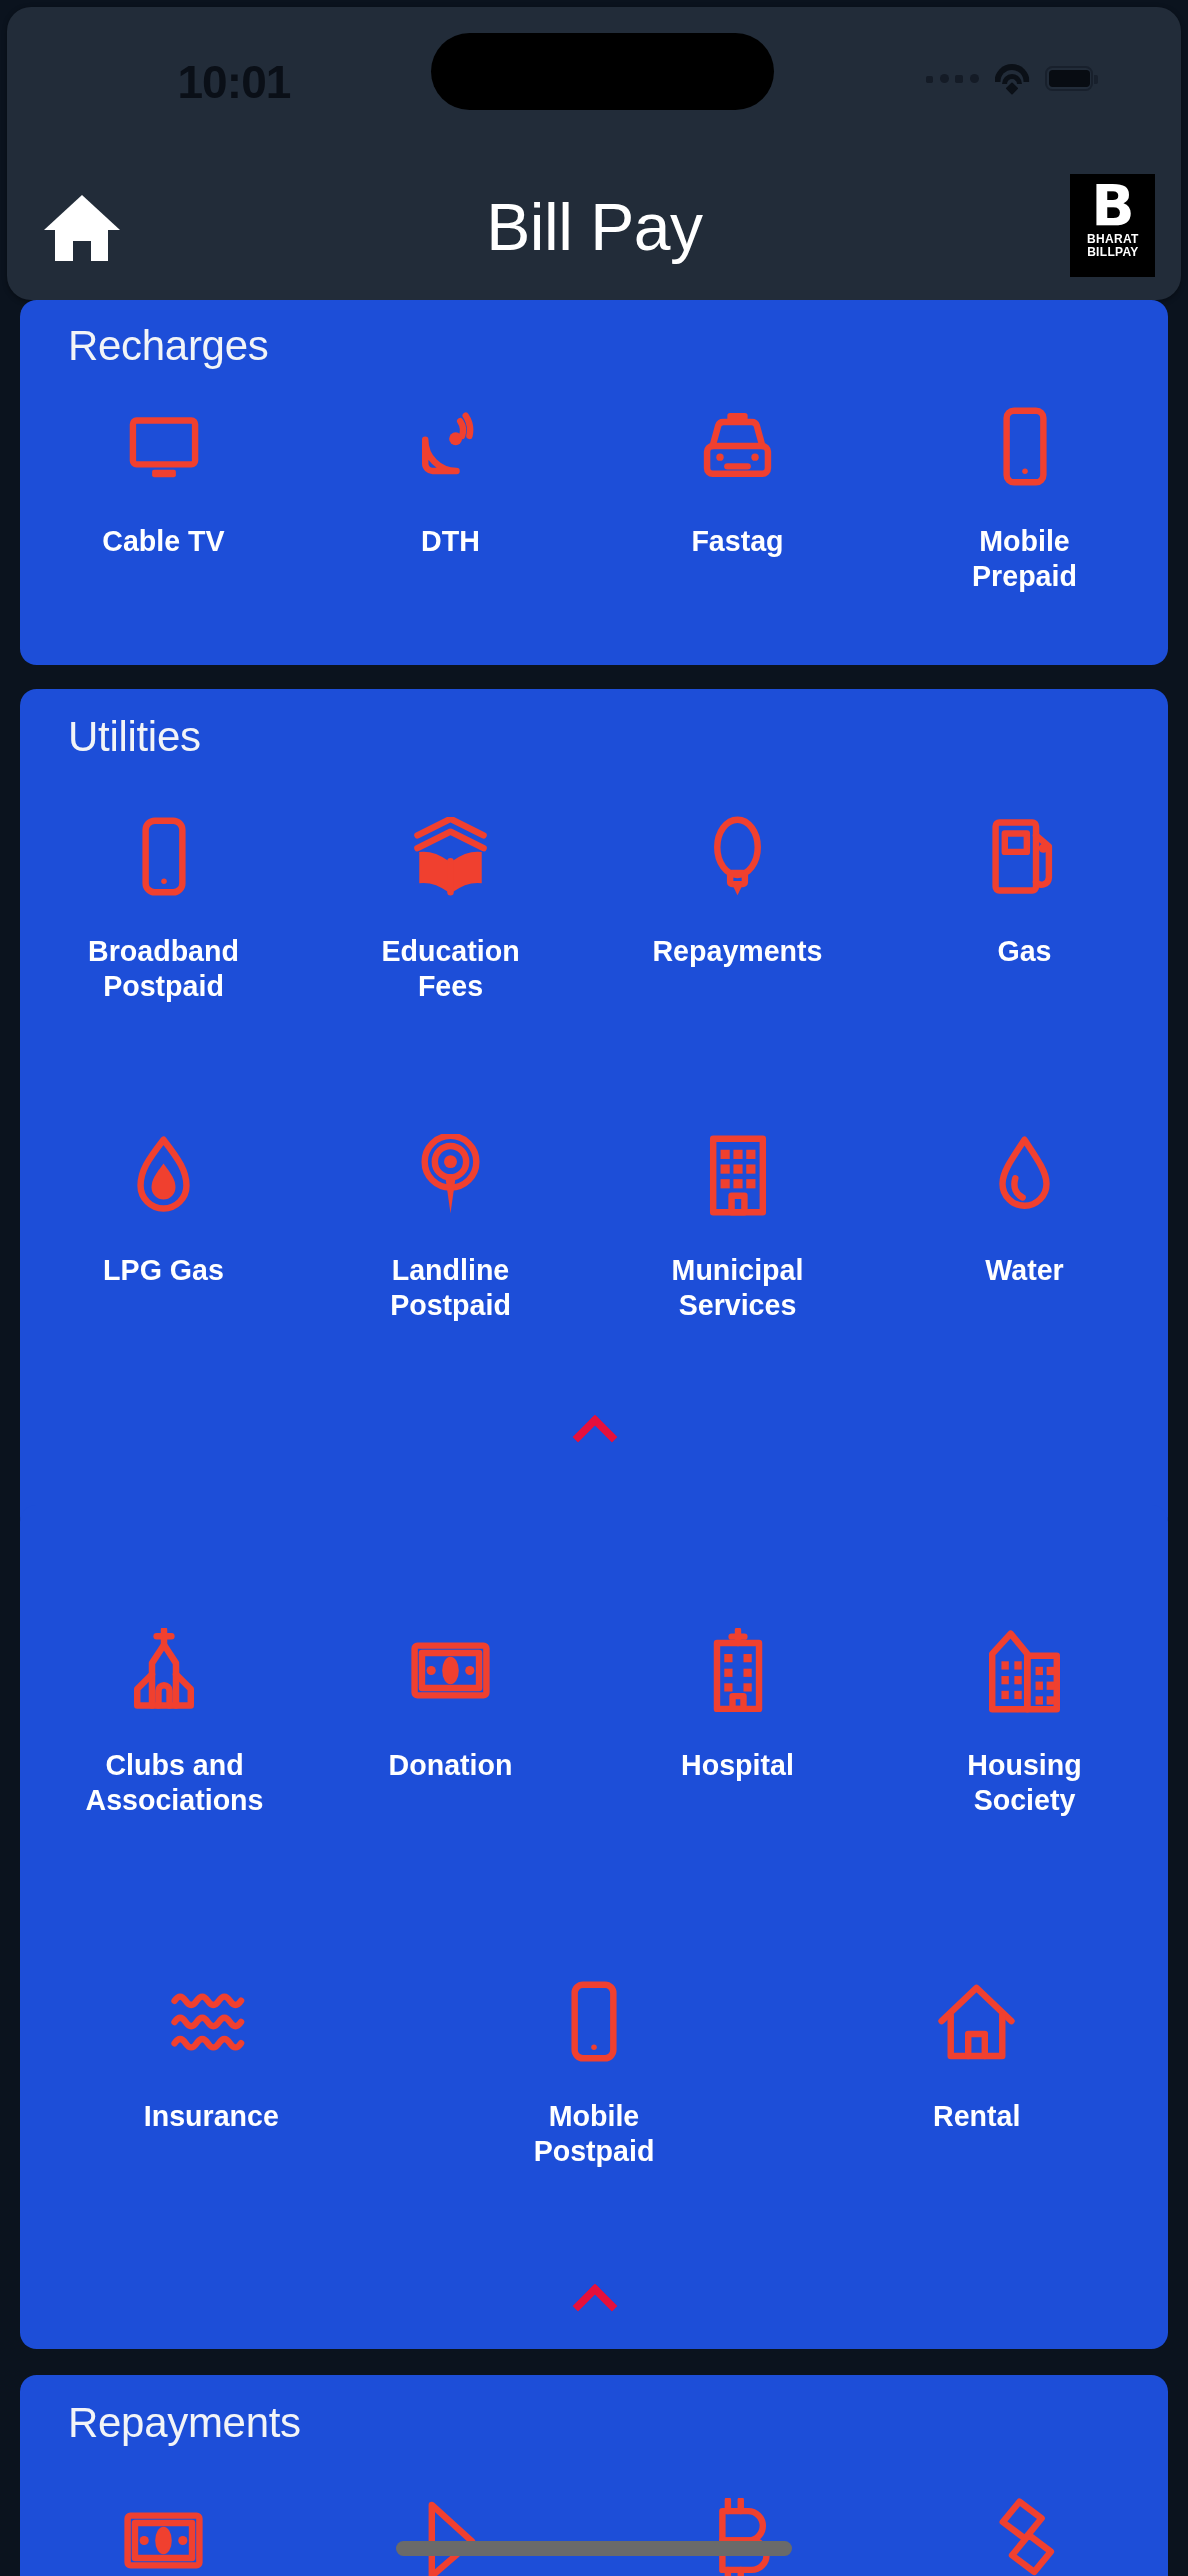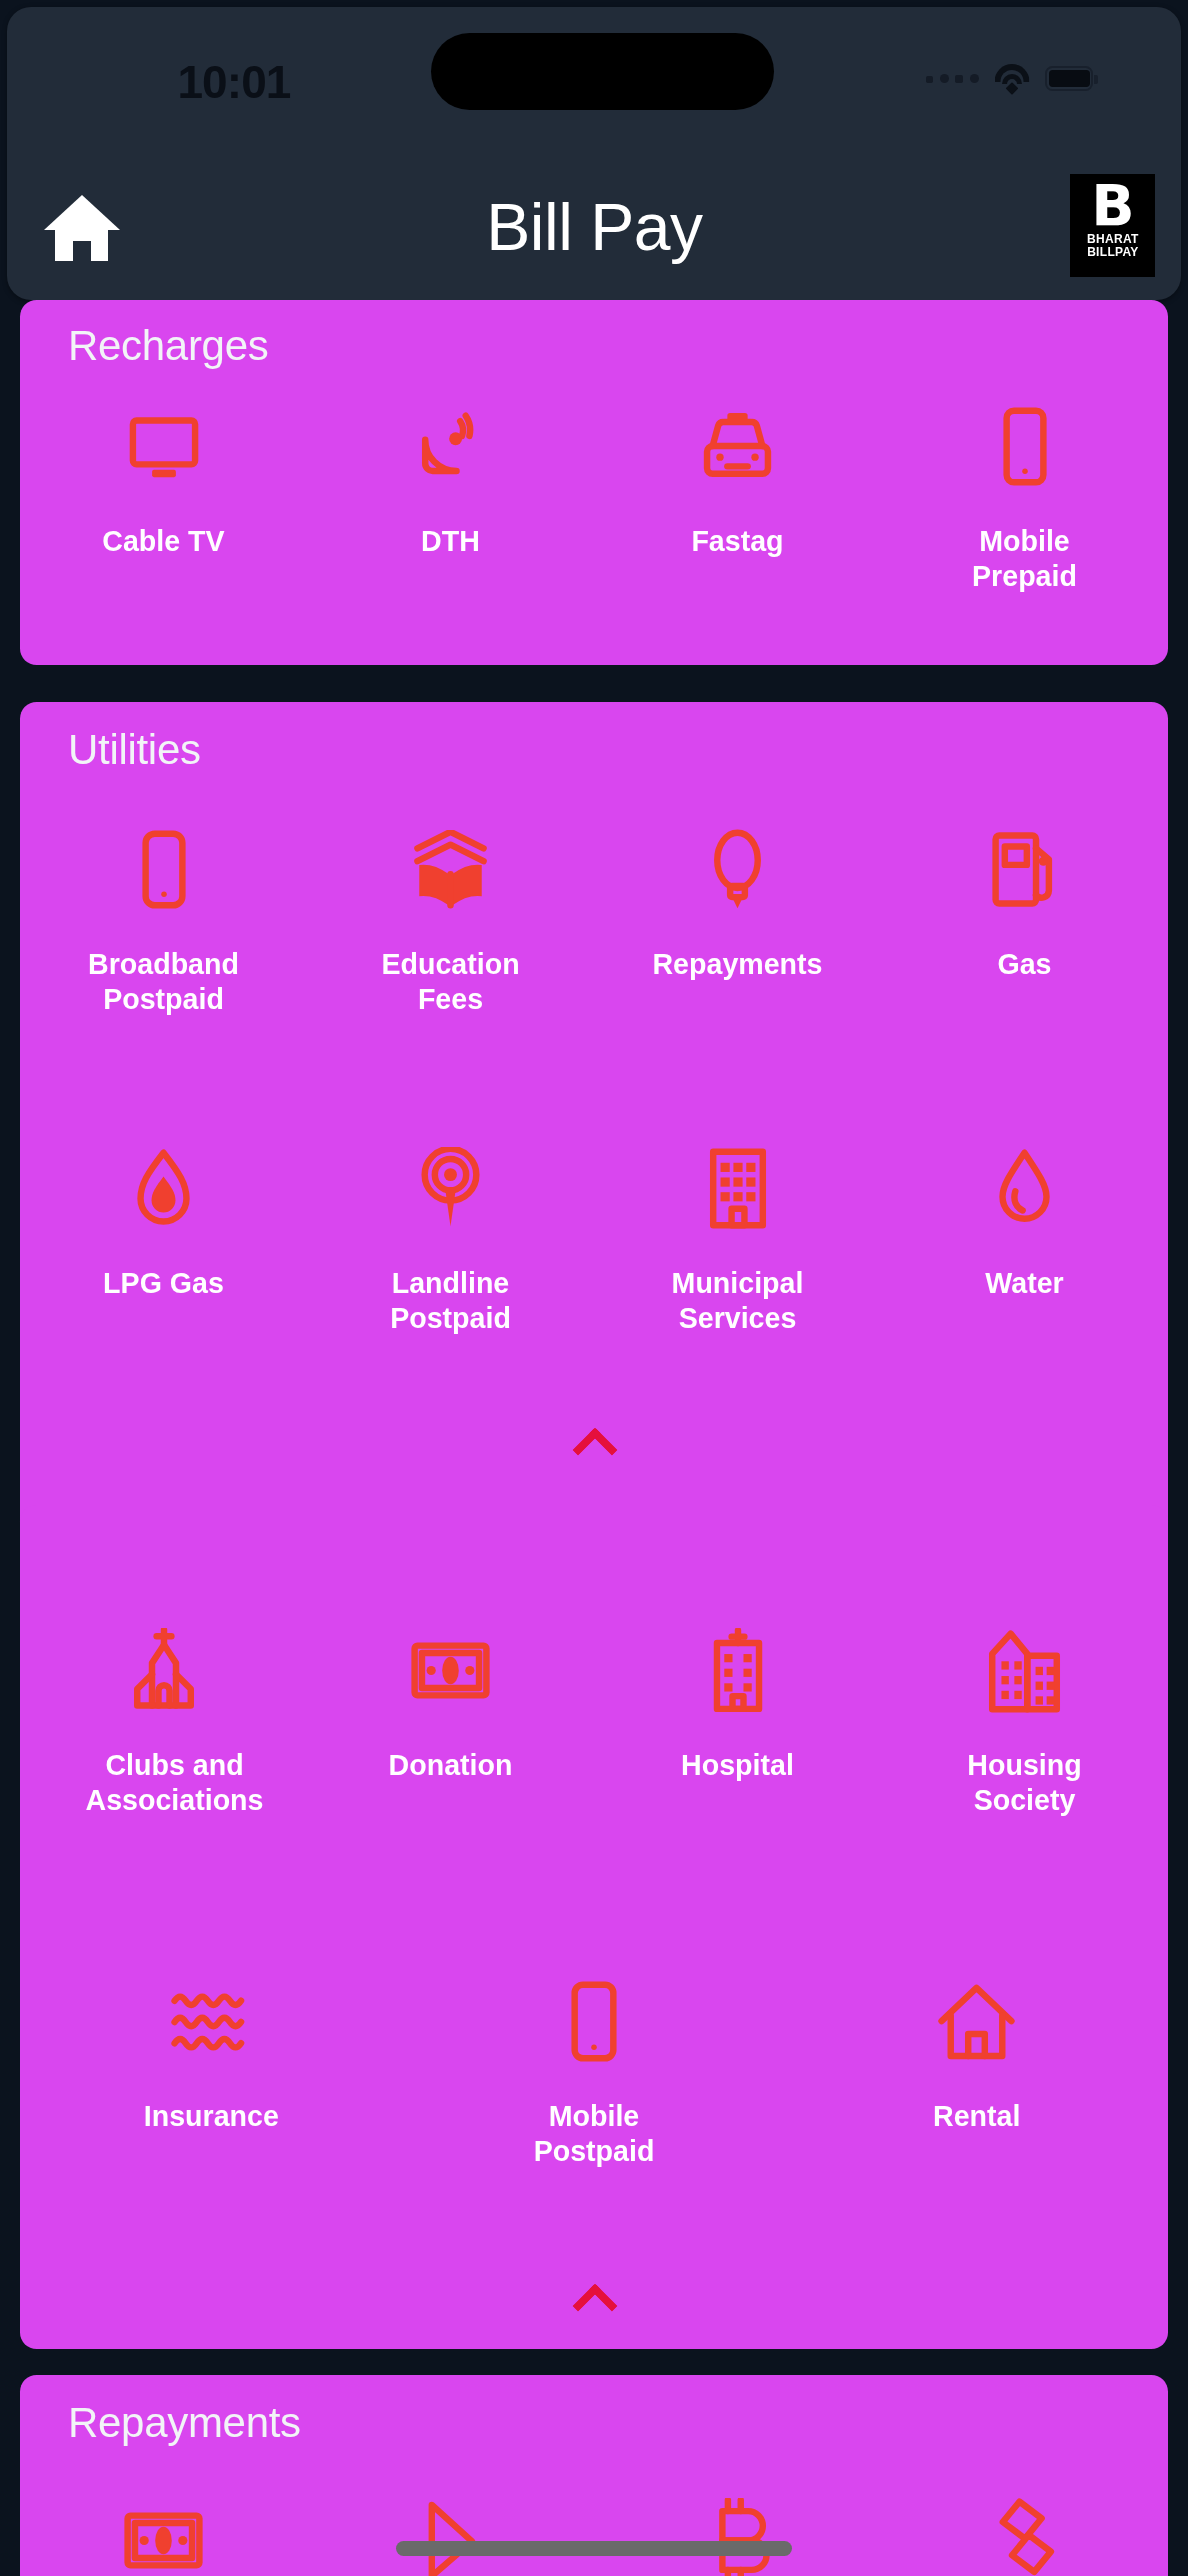--- a/index.html
+++ b/index.html
@@ -91,21 +91,21 @@
   .bbps-t1, .bbps-t2 {
     font-size:12px; line-height:13px; font-weight:700; color:#fff;
     letter-spacing:0.3px;
   }
 
   
   .scroll { position:absolute; left:0; top:300px; width:1188px; height:2276px; }
 
   .card {
     position:absolute; left:20px; width:1148px;
-    background:#d946ef; border-radius:16.6px;
+    background:#1d4ed8; border-radius:16.6px;
   }
   .sec-title {
     position:absolute; left:48px; font-size:42px; color:#f2f4f7;
     font-weight:300; letter-spacing:-0.3px;
   }
 
   .grid { position:absolute; left:0; width:100%; }
   .row { display:flex; width:100%; }
   .cell {
     flex:1; display:flex; flex-direction:column; align-items:center;
@@ -235,21 +235,21 @@
                 <circle class="icf" cx="26" cy="70" r="3"></circle>
               </svg>
             </div>
             <div class="cell-label">Mobile Prepaid</div>
           </div>
 
         </div>
       </div>
     </div>
 
-    <div class="card" style="top:402px; height:844px;">
+    <div class="card" style="top:389px; height:844px;">
       <div class="sec-title" style="top:24px;">Utilities</div>
 
       <div class="grid" style="top:125px;">
         <div class="row">
 
           <div class="cell">
             <div class="icon-wrap">
               <svg width="48" height="79" viewBox="0 0 52 86">
                 <rect class="ic" x="6" y="4" width="40" height="78" rx="10"></rect>
                 <circle class="icf" cx="26" cy="70" r="3"></circle>

